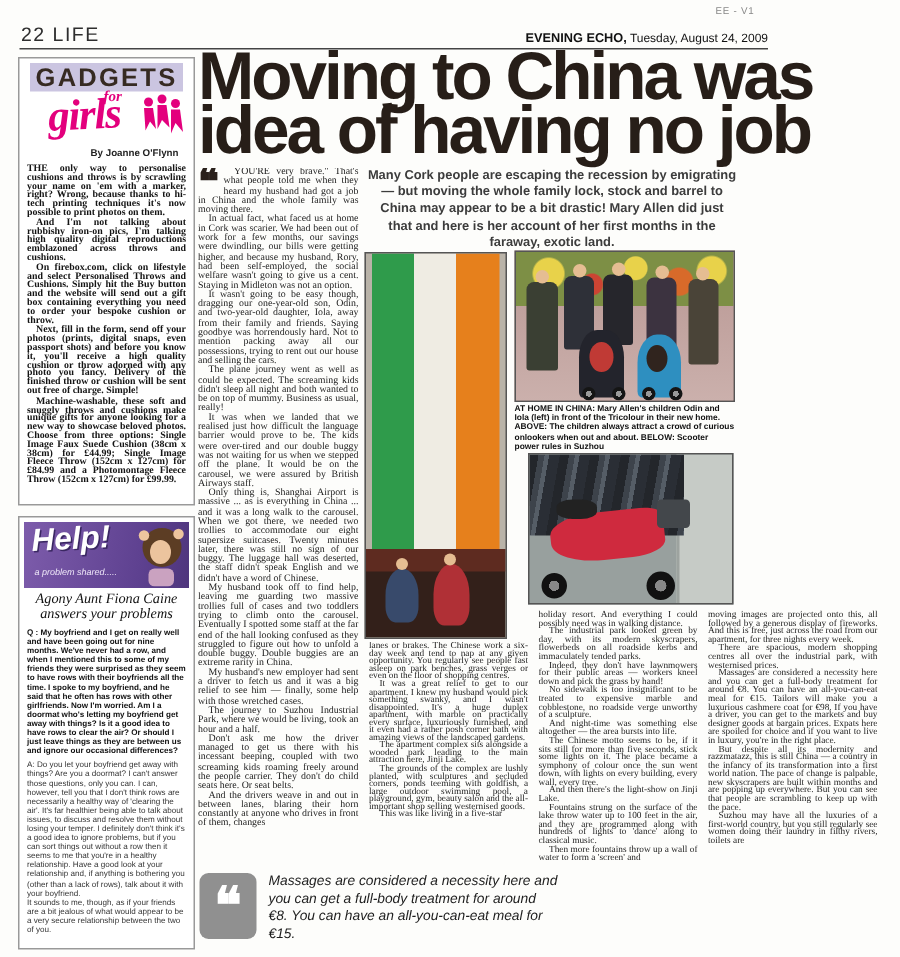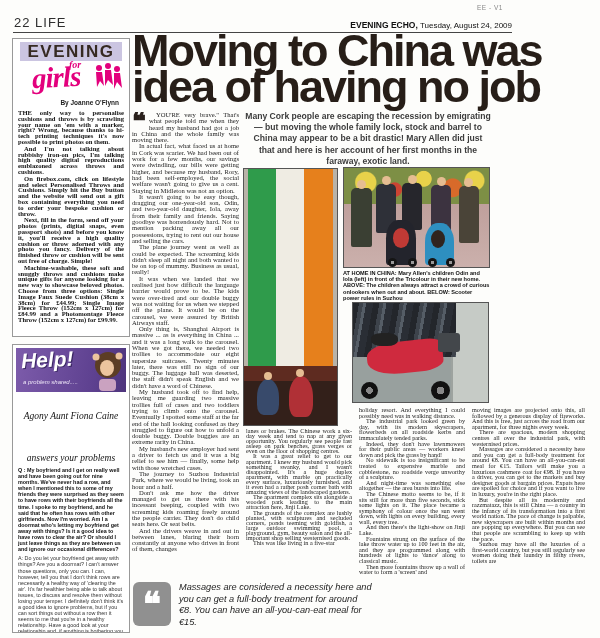--- a/index.html
+++ b/index.html
@@ -29,22 +29,22 @@
   .gtext p:first-child{text-indent:0;}
 
   
   .help-box{left:12px;top:344px;width:118px;height:289px;border:1px solid #999;background:#fff;
             box-sizing:border-box;overflow:hidden;}
   .hbanner{position:relative;margin:3px;height:44px;background:linear-gradient(100deg,#7d5cab 0%,#5e4190 70%,#4e357c 100%);overflow:hidden;}
   .htitle{position:absolute;left:5px;top:0px;font:italic bold 21px/24px "Liberation Sans",sans-serif;color:#fff;
           transform:rotate(-3deg);text-shadow:1px 1px 0 #3a2762;}
   .hsub{position:absolute;left:7px;top:31px;font:italic 6px "Liberation Sans",sans-serif;color:#efe7f8;}
   .hwoman{position:absolute;right:1px;top:1px;}
-  .agony{ text-align:center;font:italic 9.5px/10px "Liberation Serif",serif;color:#111;margin-top:32px;}
-  .agony.first{margin-top:19px;}
+  .agony{ text-align:center;font:italic 9.5px/10px "Liberation Serif",serif;color:#111;}
+  .agony.first{margin-top:3px;}
   .qa{margin:4px 5px 0;font:5.4px/6.1px "Liberation Sans",sans-serif;color:#333;}
   .qa .q{font-weight:bold;color:#101010;margin:0 0 3px;}
   .qa p{margin:0;}
 
   
   .headline{left:132px;top:33px;width:465px;color:#271e18;font:bold 45px/36px "Liberation Sans",sans-serif;
             letter-spacing:-2px;}
   .standfirst{left:245px;top:111px;width:246px;text-align:center;
               font:bold 8.6px/11.2px "Liberation Sans",sans-serif;color:#3c3c3c;}
 
@@ -119,21 +119,21 @@
 <div class="page">
 
   <div class="abs edition">EE - V1</div>
   <div class="abs section-label">22  LIFE</div>
   <div class="abs masthead">
     <span class="paper">EVENING ECHO,</span><span> Tuesday, August 24, 2009</span>
   </div>
   <div class="abs toprule"></div>
 
   <div class="abs gadgets-box">
-    <div class="glogo-bar">EVENING</div>
+    <div class="glogo-bar">GADGETS</div>
     <div class="glogo-row">
       <span class="gfor">for</span>
       <span class="ggirls">girls</span>
       <span class="girls-icon">
         <svg width="32" height="34" viewBox="0 0 32 34">
           <g fill="#e3007d">
             <circle cx="7" cy="6" r="3"></circle>
               <path d="M4 10 L10 10 L12 24 L8 19 L5 25 Z"></path>
             <circle cx="16" cy="4" r="3"></circle>
               <path d="M13 8 L19 8 L21 23 L16 18 L13 24 Z"></path>

